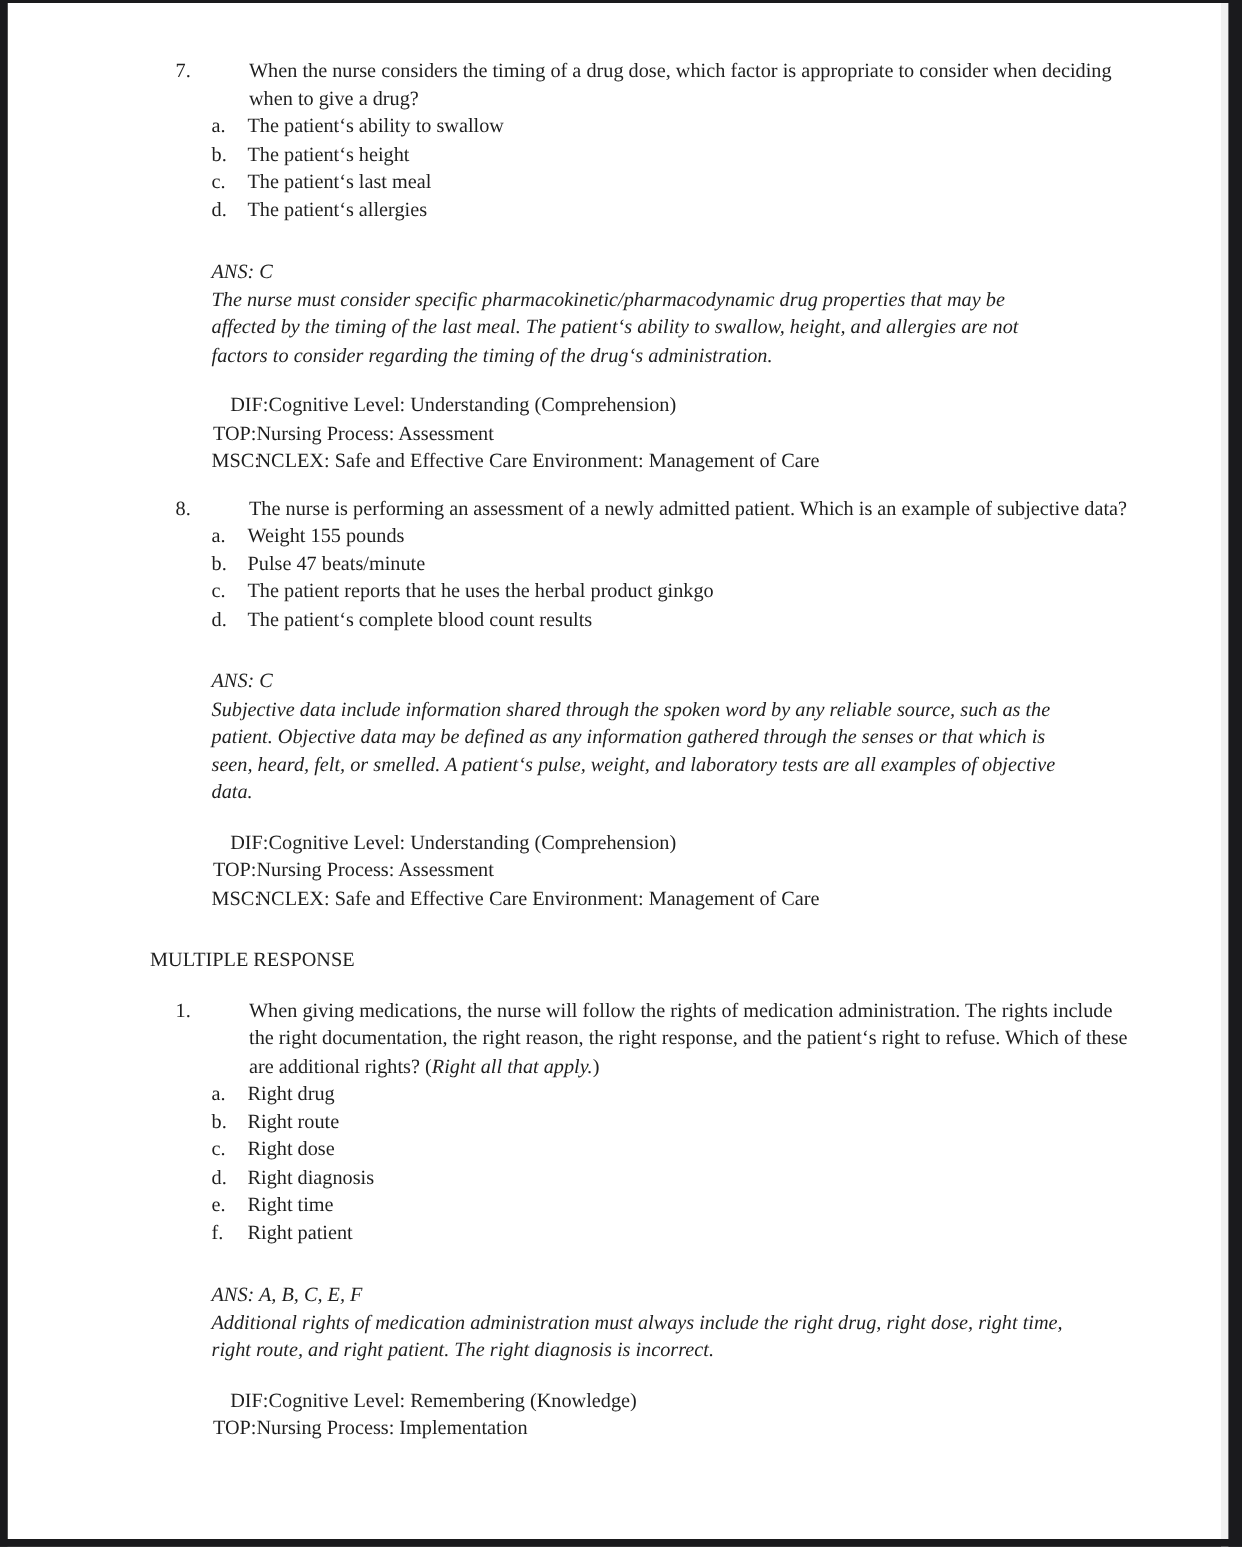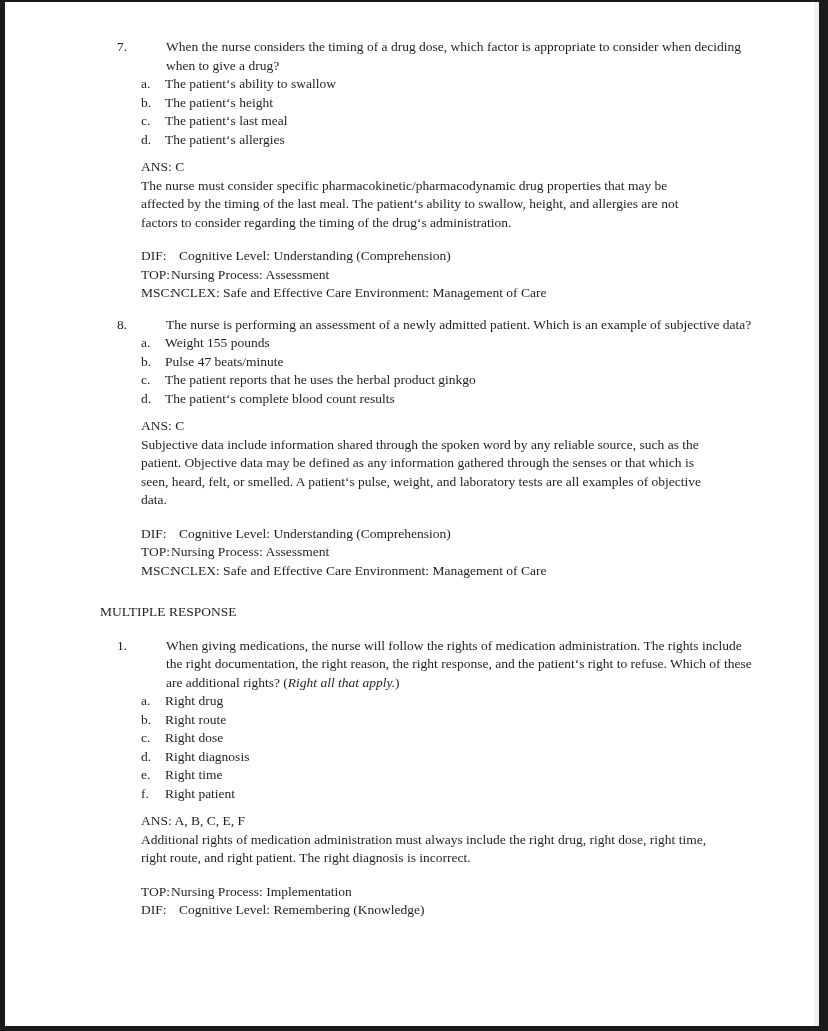--- a/index.html
+++ b/index.html
@@ -56,31 +56,32 @@
   .stem { width: 590px; }
   .stem .ital { font-style: italic; }
 
   .options { margin-left: -25px; }  
   .opt { display: flex; }
   .opt-letter { width: 24px; flex-shrink: 0; }
   .opt-text { flex: 1; }
 
   .answer-block {
     margin-left: -25px;
-    margin-top: 9px;
+    margin-top: 23px;
     width: 572px;
+    font-style: italic;
   }
   .rationale { width: 572px; }
 
   .meta-block {
     margin-left: -25px;
     margin-top: 15px;
   }
   .meta-line { }
-  .meta-label { display: inline-block; width: 30px; }
+  .meta-label { display: inline-block; width: 30px; text-align: right; }
   .meta-label.dif { width: 38px; }
 
   .section-heading {
     margin: 23px 0 15px 95px;   
     font-weight: normal;
   }
 </style>
 </head>
 <body>
 
@@ -192,24 +193,24 @@
         <span class="opt-letter">f.</span>
         <span class="opt-text">Right patient</span>
       </div>
     </div>
     <div class="answer-block">
       <div>ANS: A, B, C, E, F</div>
       <div class="rationale">Additional rights of medication administration must always include the right drug, right dose, right time, right route, and right patient. The right diagnosis is incorrect.</div>
     </div>
     <div class="meta-block">
       <div class="meta-line">
+        <span class="meta-label dif">DIF:</span><span>Cognitive Level: Remembering (Knowledge)</span>
+      </div>
+      <div class="meta-line">
         <span class="meta-label">TOP:</span><span>Nursing Process: Implementation</span>
-      </div>
-      <div class="meta-line">
-        <span class="meta-label dif">DIF:</span><span>Cognitive Level: Remembering (Knowledge)</span>
       </div>
     </div>
   </div>
 
 </div>
 
 <div class="edge edge-left"></div>
 <div class="edge-shadow-right"></div>
 <div class="edge edge-right"></div>
 <div class="edge edge-top"></div>

